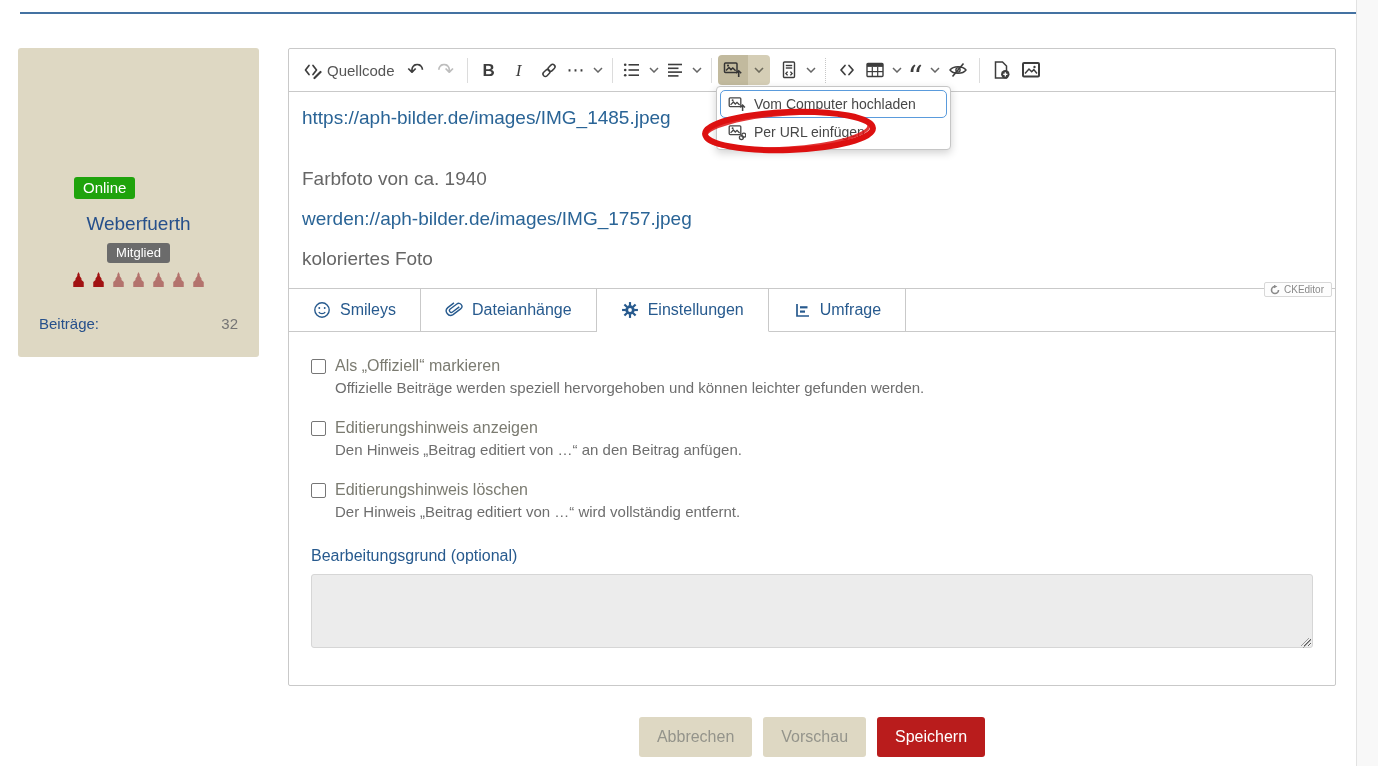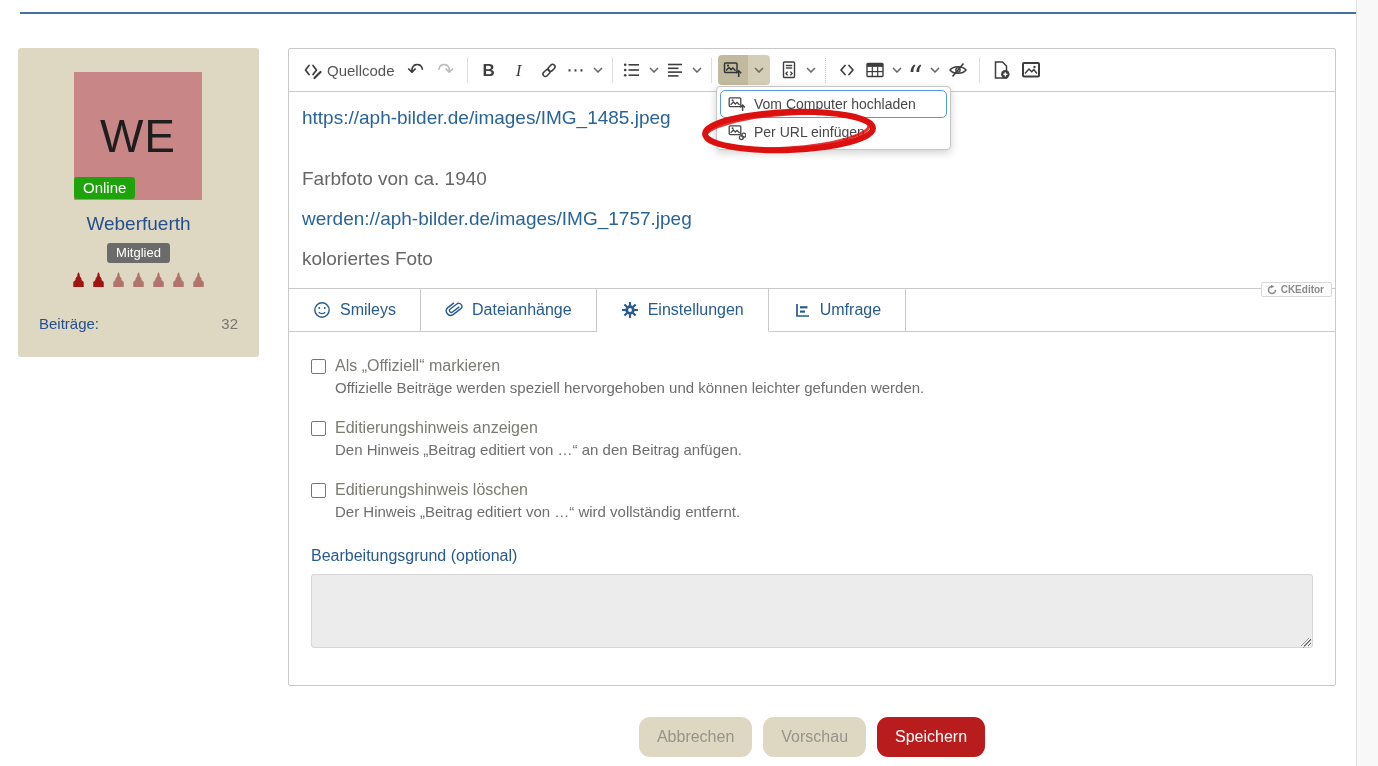--- a/index.html
+++ b/index.html
@@ -52,21 +52,21 @@
   .split { display:flex; align-items:stretch; border-radius:4px; overflow:hidden; }
   .split .seg-main { background:#c2ba9e; display:flex; align-items:center; justify-content:center; width:30px; height:30px; }
   .split .seg-arrow { background:#d5ceb6; display:flex; align-items:center; justify-content:center; width:22px; height:30px; }
 
   
   .editor-body { position:relative; height:197px; border-bottom:1px solid #c9c9c9; padding:16px 13px; font-size:19px; line-height:20px; }
   .editor-body p { margin:0 0 20px; color:#666; }
   .editor-body p.first { margin-bottom:41px; }
   .editor-link { color:#2a6496; text-decoration:none; cursor:pointer; }
 
-  .ck-badge { position:absolute; right:3px; top:233px; z-index:5; display:flex; align-items:center; gap:4px; background:#fdfdfd; border:1px solid #d8d8d8; border-radius:2px; padding:1px 7px 1px 5px; font-size:10px; font-weight:bold; color:#8a8a8a; }
+  .ck-badge { position:absolute; right:3px; top:233px; z-index:5; display:flex; align-items:center; gap:4px; background:#fdfdfd; border:1px solid #d8d8d8; border-radius:2px; padding:1px 7px 1px 5px; font-size:10px; font-weight:normal; color:#8a8a8a; }
 
   
   .tab-row { height:43px; display:flex; align-items:stretch; }
   .tab { display:flex; align-items:center; gap:9px; padding:0 24px; font-size:16px; color:#275a8e; border-right:1px solid #c9c9c9; border-bottom:1px solid #c9c9c9; background:#fff; cursor:pointer; }
   .tab.active { border-bottom:1px solid transparent; }
   .tab-filler { flex:1; border-bottom:1px solid #c9c9c9; }
 
   
   .settings { padding:25px 22px 0; }
   .option { margin-bottom:23px; }
@@ -74,39 +74,38 @@
   .cbx { width:15px; height:15px; border:1px solid #767676; border-radius:2px; background:#fff; flex:0 0 auto; }
   .option-desc { margin:4px 0 0 24px; font-size:15px; color:#6e6e6e; }
   .reason-label { color:#275a8e; font-size:16px; margin:27px 0 9px; }
   .reason-wrap { position:relative; }
   .reason-input { width:100%; height:74px; background:#ececec; border:1px solid #d6d6d6; border-radius:3px; resize:both; font-family:"Liberation Sans", sans-serif; font-size:14px; padding:6px 8px; color:#444; outline:none; }
   .resize-grip { position:absolute; right:2px; bottom:4px; width:10px; height:10px; pointer-events:none;
     background: linear-gradient(135deg, transparent 0 5px, #9a9a9a 5px 6px, transparent 6px 8px, #9a9a9a 8px 9px, transparent 9px); }
 
   
   .actions { position:absolute; left:288px; top:717px; width:1048px; display:flex; justify-content:center; gap:11px; }
-  .btn { height:40px; border:none; border-radius:11px; font-family:"Liberation Sans", sans-serif; font-size:16px; padding:4px 18px; cursor:pointer; }
+  .btn { height:40px; border:none; border-radius:3px; font-family:"Liberation Sans", sans-serif; font-size:16px; padding:4px 18px; cursor:pointer; }
   .btn.muted { background:#ded8c3; color:#94948b; min-width:100px; }
   .btn.primary { background:#b91c1c; color:#ffffff; min-width:106px; }
 
   
   .dropdown { position:absolute; left:716px; top:86px; width:235px; background:#fff; border:1px solid #c6c6c6; border-radius:4px; box-shadow:0 3px 8px rgba(0,0,0,.18); padding:3px; z-index:20; }
   .dd-item { display:flex; align-items:center; gap:8px; padding:4px 7px; font-size:14px; color:#474747; border:1px solid transparent; border-radius:5px; cursor:pointer; white-space:nowrap; }
   .dd-item.focused { border-color:#5a9bdc; }
 
   .annotation { position:absolute; left:699px; top:107px; z-index:30; pointer-events:none; transform:rotate(-2deg); }
 </style>
 </head>
 <body>
 
 <div class="top-rule"></div>
 <div class="scroll-strip"></div>
 
 <div class="user-card">
-  <div class="avatar">WE</div>
   <div class="online-badge">Online</div>
   <div class="username">Weberfuerth</div>
   <div class="member-row">
       <span class="member-badge">Mitglied</span>
     </div>
   <div class="ranks">
     <span class="rank-icon bright">
         <svg viewBox="0 0 18 16">
           <path d="M9 0 L10.3 2.6 L10.3 4.2 L12.2 6.8 L12.2 8.6 L14.6 10.6 L14.6 16 L3.4 16 L3.4 10.6 L5.8 8.6 L5.8 6.8 L7.7 4.2 L7.7 2.6 Z"></path>
         </svg>

